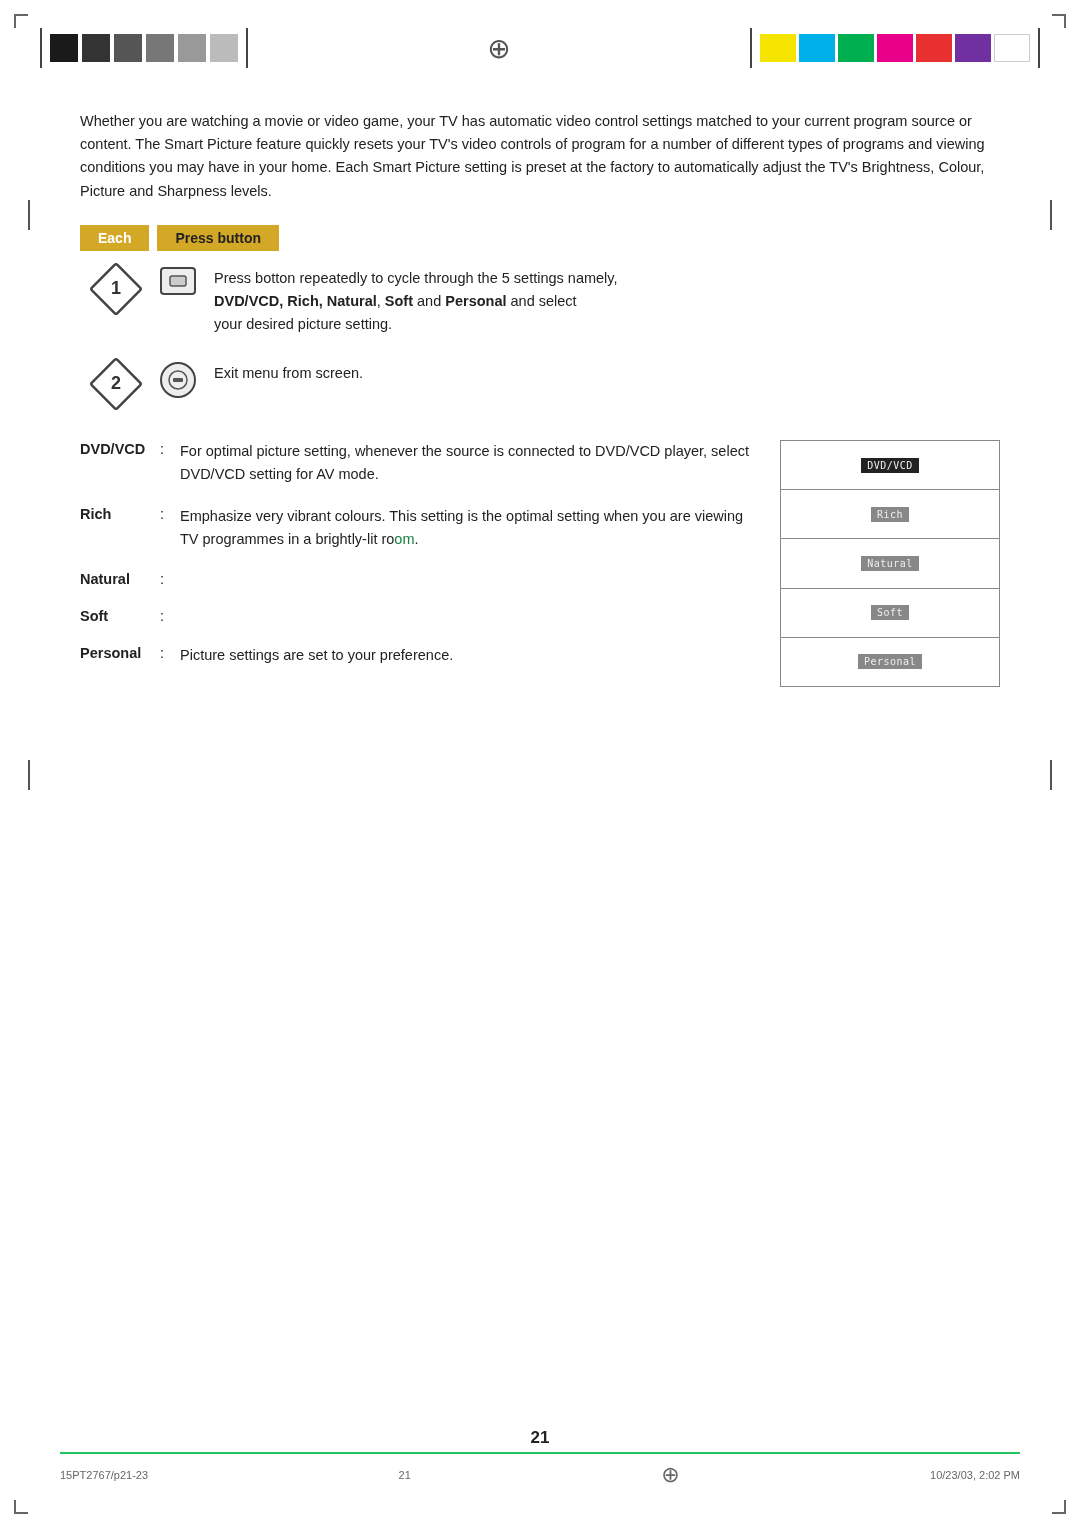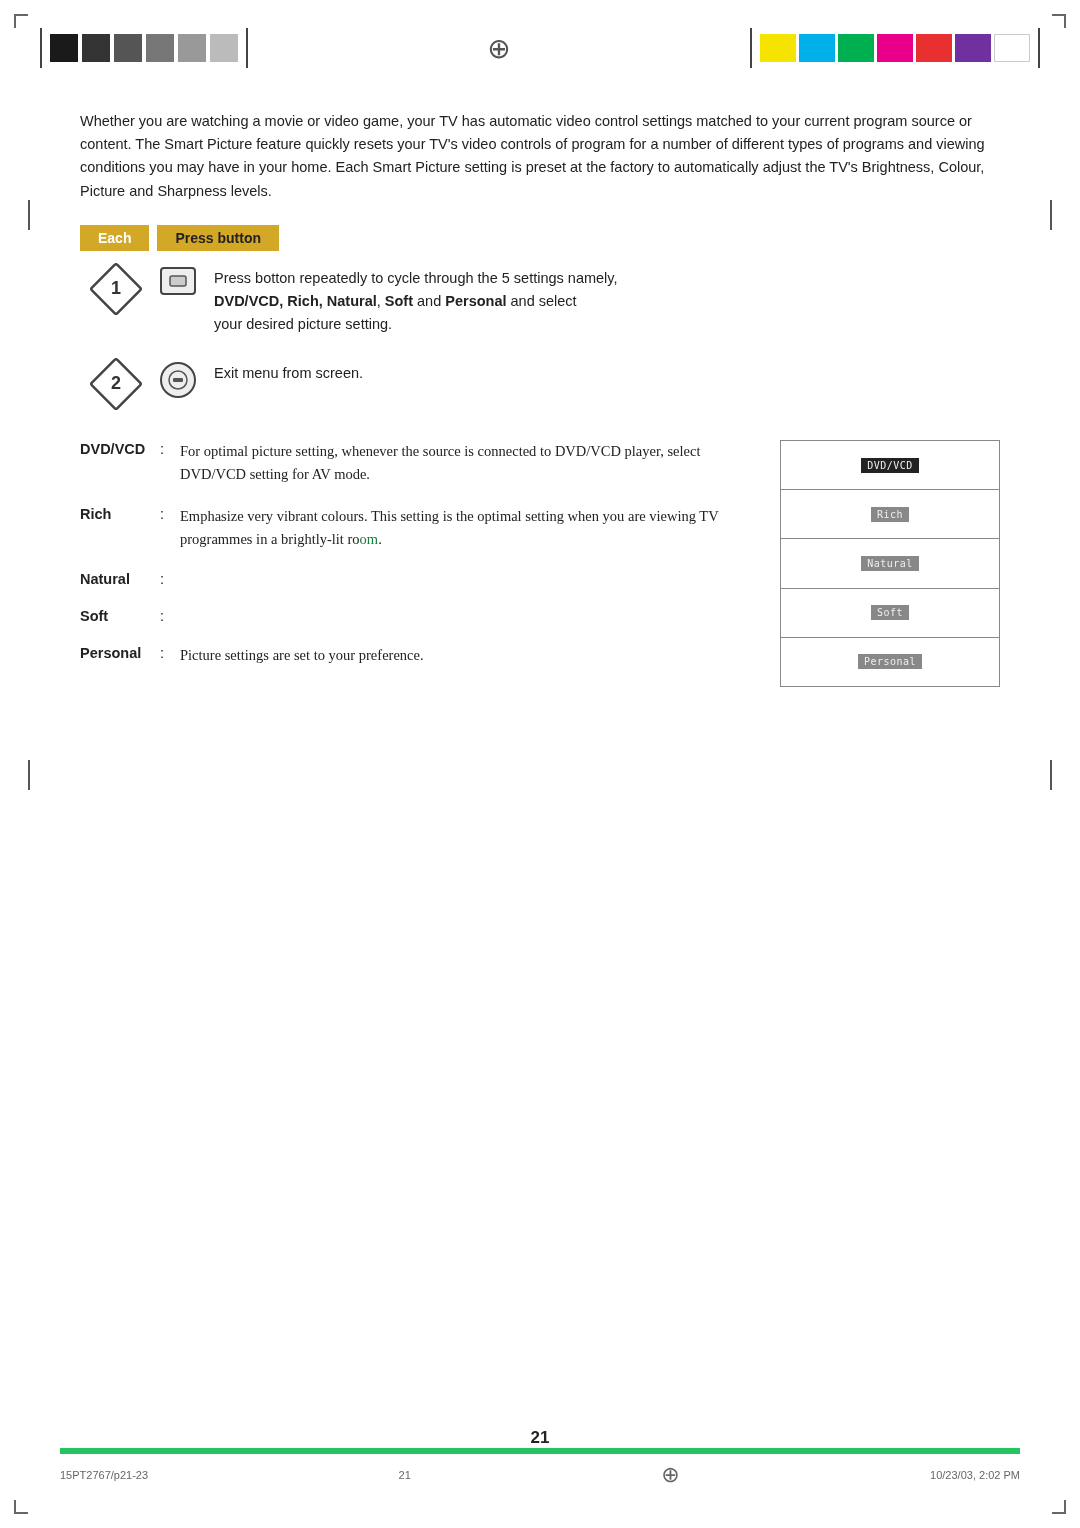--- a/index.html
+++ b/index.html
@@ -193,21 +193,20 @@
     .def-colon {
       width: 20px;
       flex-shrink: 0;
       font-size: 14.5px;
       padding-top: 1px;
     }
     .def-desc {
       font-size: 14.5px;
       line-height: 1.55;
       flex: 1;
-      font-family: Liberation Serif, serif;
     }
 
     
     .menu-panel-item {
       flex: 1;
       border-bottom: 1.5px solid #888;
       display: flex;
       align-items: center;
       justify-content: center;
       padding: 12px 8px;
@@ -241,21 +240,21 @@
 
     
     .footer {
       position: absolute;
       bottom: 40px;
       left: 60px;
       right: 60px;
       display: flex;
       align-items: center;
       justify-content: space-between;
-      border-top: 6px solid #22c55e;
+      border-top: 2px solid #22c55e;
       padding-top: 8px;
     }
     .footer-text {
       font-size: 11px;
       color: #666;
     }
     .footer-crosshair {
       font-size: 22px;
       color: #666;
     }

